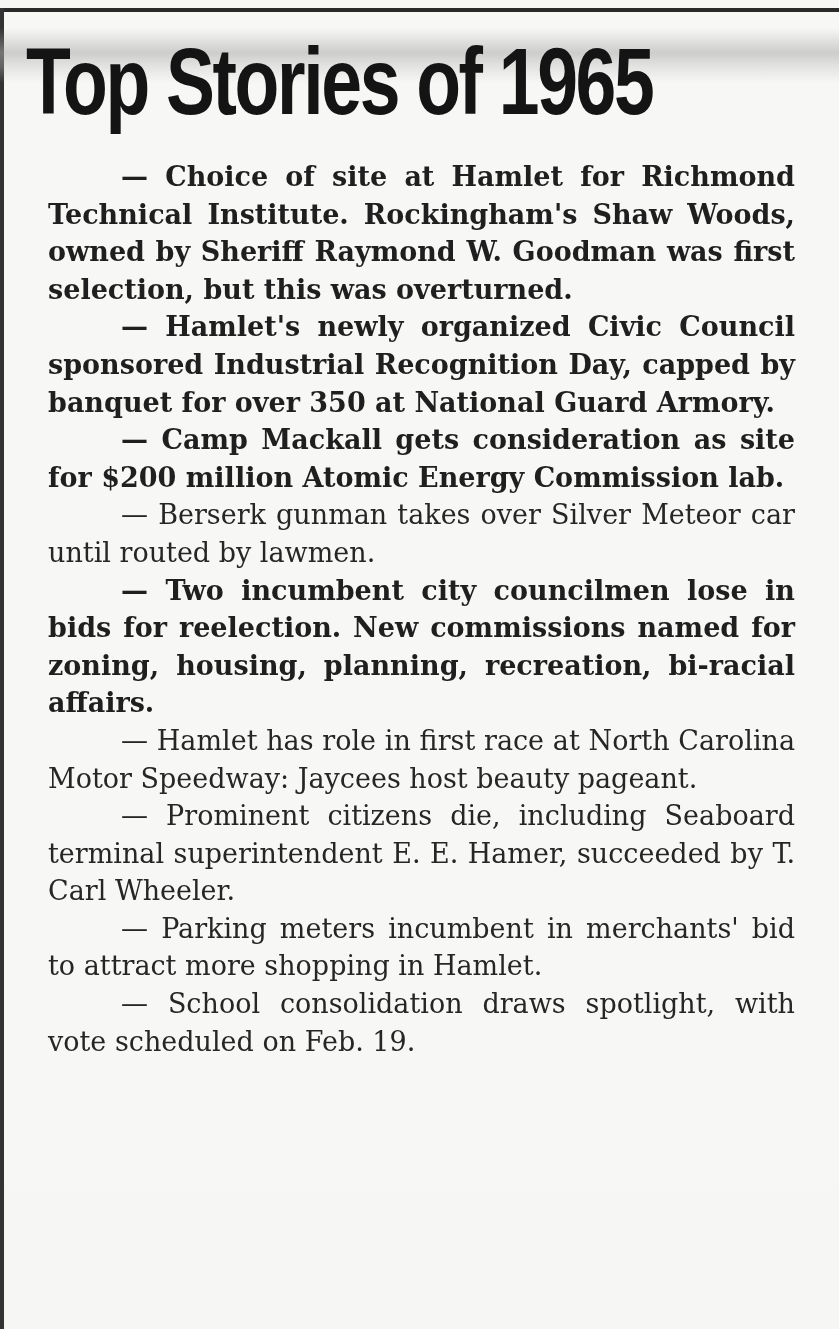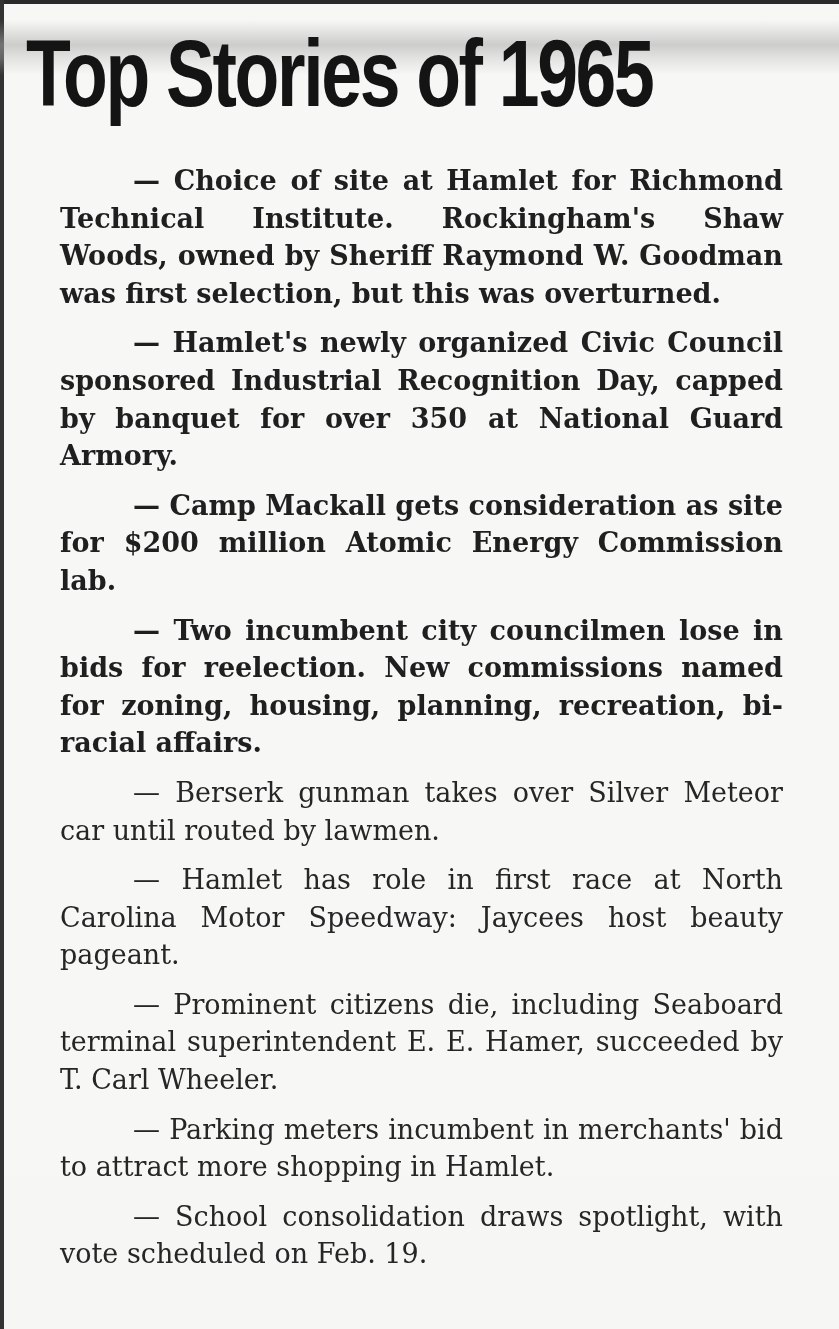--- a/index.html
+++ b/index.html
@@ -11,21 +11,21 @@
       height: 1329px;
       overflow: hidden;
       background: #f6f6f4;
       position: relative;
       font-family: "DejaVu Serif", "Liberation Serif", serif;
       color: #1c1c1c;
     }
     .clipping {
       position: absolute;
       left: 0;
-      top: 0;
+      top: 8px;
       width: 839px;
       height: 1177px;
       background: #f7f7f5;
     }
     .top-rule {
       position: absolute;
       left: 0;
       top: 0;
       width: 839px;
       height: 4px;
@@ -68,21 +68,21 @@
       left: 48px;
       top: 150px;
       width: 747px;
       font-size: 27px;
       line-height: 37.6px;
       font-weight: 700;
       text-align: justify;
       color: #1f1f1f;
     }
     .item {
-      margin: 12px;
+      margin: 0;
       text-indent: 73px;
       text-align: justify;
       text-align-last: left;
       hyphens: manual;
     }
     .item.lighter {
       font-weight: 400;
       color: #262626;
     }
     .dash {
@@ -96,20 +96,20 @@
   <div class="top-rule"></div>
   <div class="left-rule"></div>
   <div class="headline-band"></div>
 
   <h1 class="headline">Top Stories of 1965</h1>
 
   <div class="body-text">
     <p class="item"><span class="dash">—</span> <span>Choice of site at Hamlet for Richmond Technical Institute. Rockingham's Shaw Woods, owned by Sheriff Raymond W. Goodman was first selection, but this was overturned.</span></p>
     <p class="item"><span class="dash">—</span> <span>Hamlet's newly organized Civic Council sponsored Industrial Recognition Day, capped by banquet for over 350 at National Guard Armory.</span></p>
     <p class="item"><span class="dash">—</span> <span>Camp Mackall gets consideration as site for $200 million Atomic Energy Commission lab.</span></p>
+    <p class="item lighter"><span class="dash">—</span> <span>Berserk gunman takes over Silver Meteor car until routed by lawmen.</span></p>
     <p class="item"><span class="dash">—</span> <span>Two incumbent city councilmen lose in bids for reelection. New commissions named for zoning, housing, planning, recreation, bi-racial affairs.</span></p>
-    <p class="item lighter"><span class="dash">—</span> <span>Berserk gunman takes over Silver Meteor car until routed by lawmen.</span></p>
     <p class="item lighter"><span class="dash">—</span> <span>Hamlet has role in first race at North Carolina Motor Speedway: Jaycees host beauty pageant.</span></p>
     <p class="item lighter"><span class="dash">—</span> <span>Prominent citizens die, including Seaboard terminal superintendent E. E. Hamer, succeeded by T. Carl Wheeler.</span></p>
     <p class="item lighter"><span class="dash">—</span> <span>Parking meters incumbent in merchants' bid to attract more shopping in Hamlet.</span></p>
     <p class="item lighter"><span class="dash">—</span> <span>School consolidation draws spotlight, with vote scheduled on Feb. 19.</span></p>
   </div>
 </div>
 
 </body></html>

